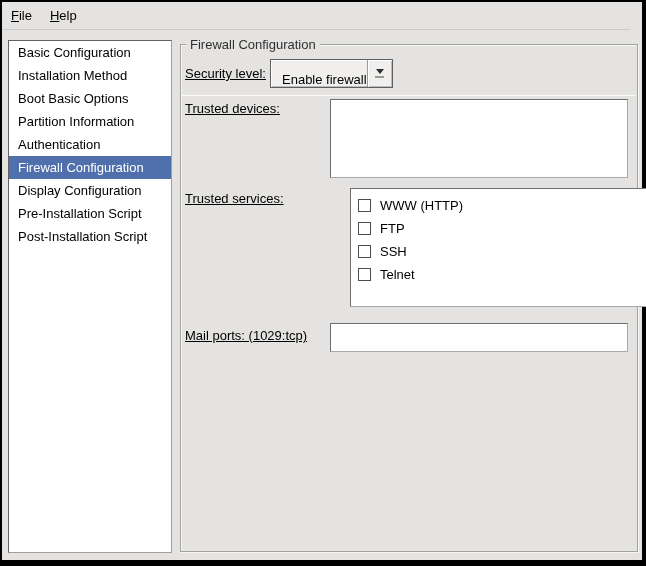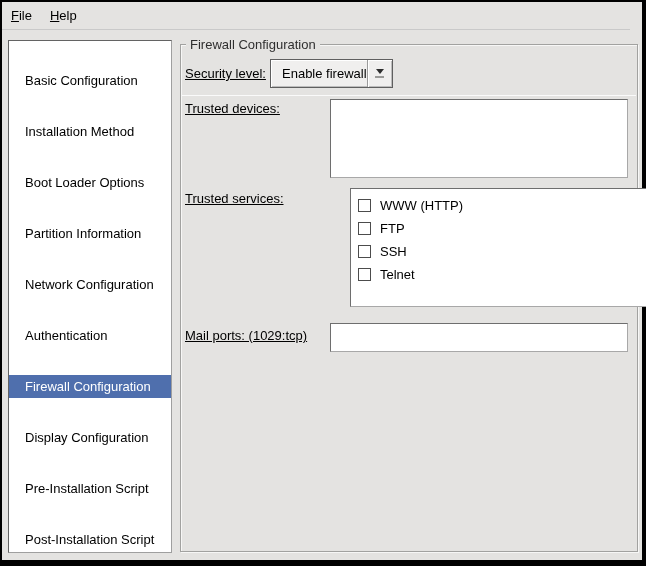--- a/index.html
+++ b/index.html
@@ -24,22 +24,22 @@
   }
   .menu-item::first-letter { text-decoration:underline; }
   
   .sidebar {
     position:absolute; left:6px; top:38px; width:164px; height:513px;
     background:#fff;
     border:1px solid; border-color:#636363 #9f9f9f #9f9f9f #636363;
     overflow:hidden;
   }
   .sb-row {
-    height:23px; line-height:23px; padding-left:16px;
-    white-space:nowrap; cursor:default;margin-top:28px;
+    height:23px; line-height:23px; padding-left:9px;
+    white-space:nowrap; cursor:default;
   }
   .sb-row.selected { background:var(--sel,#4f6fad); color:#fff; }
   
   .frame {
     position:absolute; left:178px; top:42px; width:458px; height:508px;
     border:1px solid #a2a2a0;
     box-shadow:inset 1px 1px 0 #f7f7f6, 1px 1px 0 #f7f7f6;
   }
   .frame-title {
     position:absolute; left:184px; top:35px; height:15px; line-height:15px;
@@ -49,21 +49,21 @@
   .lbl-seclevel { left:183px; top:64px; }
   .lbl-devices  { left:183px; top:99px;text-align:right; }
   .lbl-services { left:183px; top:189px; }
   .lbl-ports    { left:183px; top:326px; }
   
   .combo {
     position:absolute; left:268px; top:57px; width:123px; height:29px;
     background:#f0efee;
     border:1px solid #5f5f5f;
     box-shadow:inset 1px 1px 0 #ffffff, inset -1px -1px 0 #bcbcbc;
-    display:flex; align-items:center; cursor:default;
+    display:flex; align-items:flex-end; cursor:default;
   }
   .combo-value { flex:1; padding-left:11px; white-space:nowrap; }
   .combo-arrow {
     width:28px; align-self:stretch; border-left:1px solid #9b9b9b;
     box-shadow:1px 0 0 #fff inset;
     display:flex; flex-direction:column; align-items:center; justify-content:center;
   }
   .arrow-tri {
     width:0; height:0;
     border-left:4px solid transparent; border-right:4px solid transparent;
@@ -97,23 +97,22 @@
 
 <div class="window">
 
   <div class="menubar">
     <span class="menu-item">File</span><span class="menu-item">Help</span>
   </div>
 
   <div class="sidebar">
     <div class="sb-row">Basic Configuration</div>
     <div class="sb-row">Installation Method</div>
-    <div class="sb-row">Boot Loader Options</div>
+    <div class="sb-row">Boot Basic Options</div>
     <div class="sb-row">Partition Information</div>
-    <div class="sb-row">Network Configuration</div>
     <div class="sb-row">Authentication</div>
     <div class="sb-row selected">Firewall Configuration</div>
     <div class="sb-row">Display Configuration</div>
     <div class="sb-row">Pre-Installation Script</div>
     <div class="sb-row">Post-Installation Script</div>
   </div>
 
   <div class="frame"></div>
   <div class="frame-title">Firewall Configuration</div>
 

